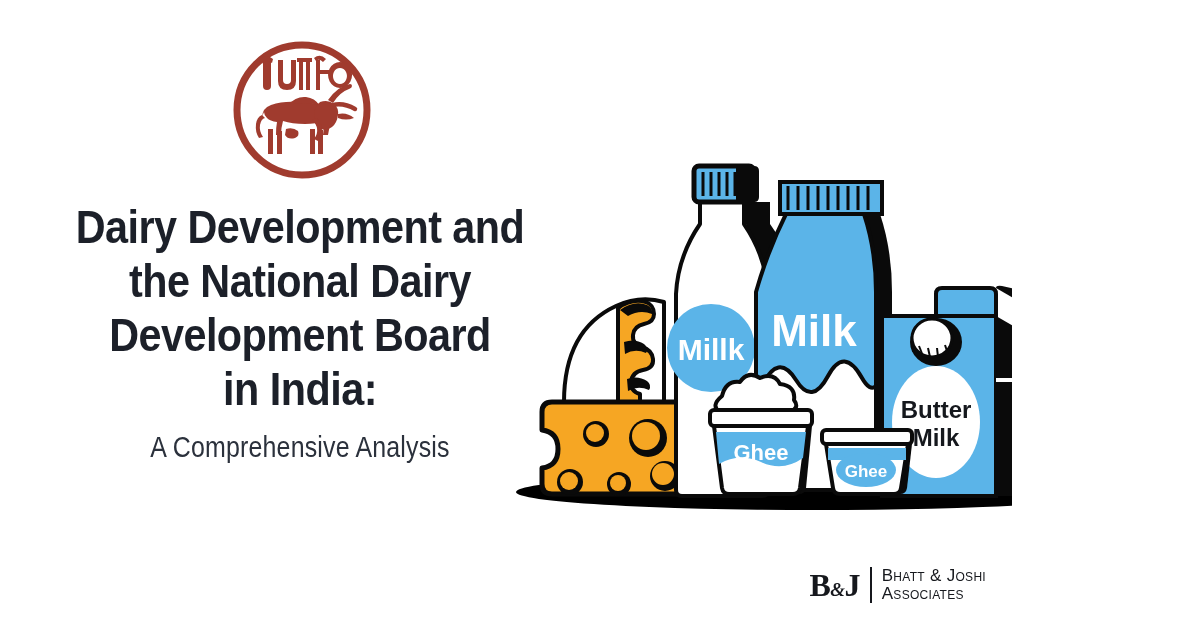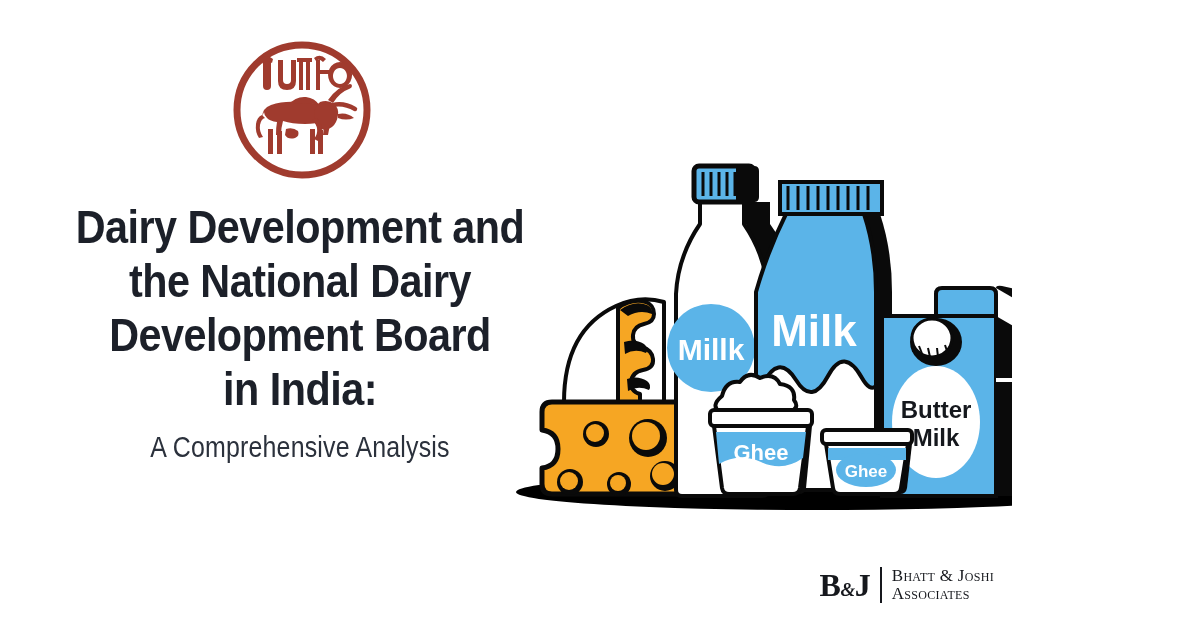--- a/index.html
+++ b/index.html
@@ -61,21 +61,21 @@
   .illustration{
     position:absolute;
     left:496px;top:130px;
     width:620px;height:400px;
   }
   .illustration svg{display:block;width:620px;height:400px;}
 
   
   .brand{
     position:absolute;
-    right:18px;bottom:22px;
+    right:26px;bottom:22px;
     display:flex;
     align-items:center;
     height:42px;
   }
   .brand-mark{
     font-family:"Liberation Serif", serif;
     font-size:32px;
     font-weight:bold;
     color:#16181d;
     line-height:1;
@@ -86,21 +86,21 @@
     font-size:19px;
     font-style:italic;
   }
   .brand-rule{
     width:1.6px;
     height:36px;
     background:#16181d;
     margin-right:10px;
   }
   .brand-words{
-    font-family:Liberation Serif, serif;
+    font-family:Liberation Sans, sans-serif;
     color:#16181d;
     line-height:18px;
   }
   .brand-words div{
     font-size:17px;
     font-variant:small-caps;
     letter-spacing:0.3px;
     white-space:nowrap;
   }
 </style>

